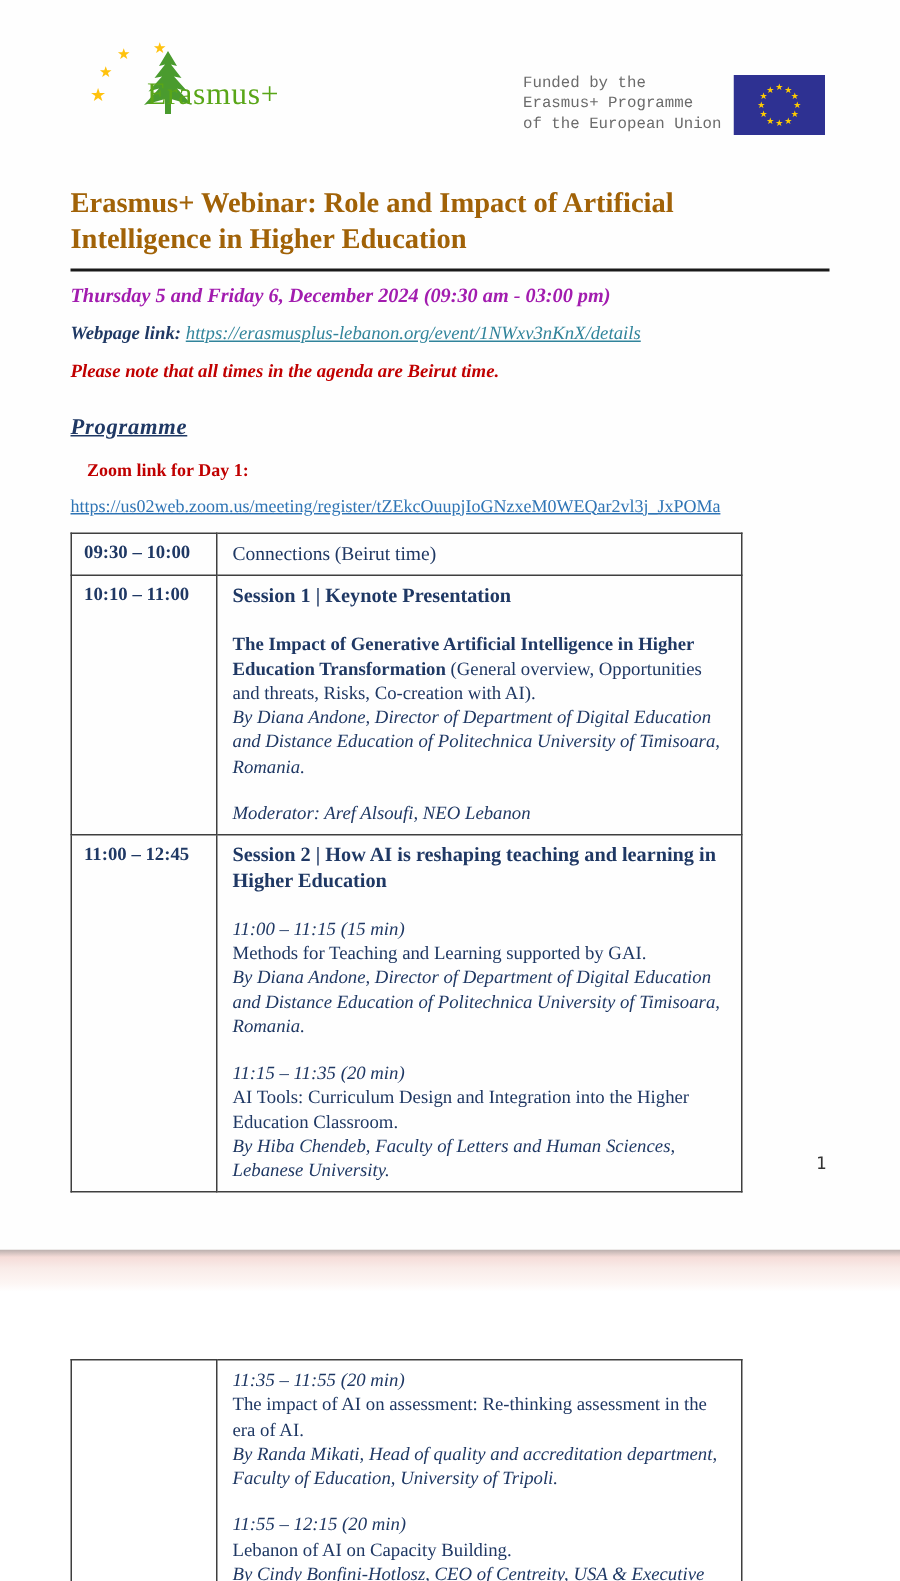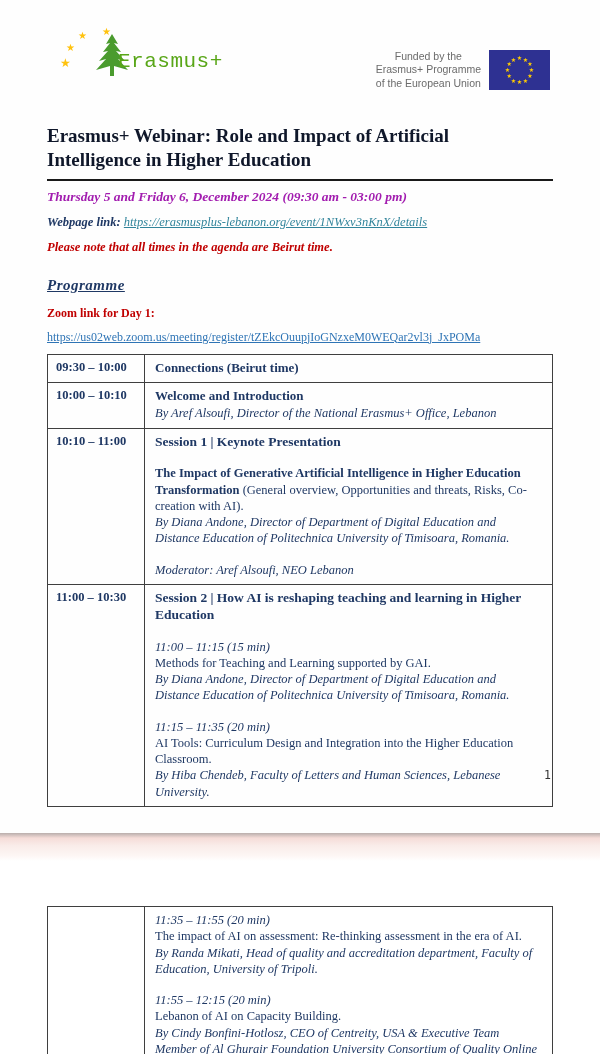--- a/index.html
+++ b/index.html
@@ -23,78 +23,78 @@
   .header {
     display: flex;
     justify-content: space-between;
     align-items: flex-start;
     padding: 36px 50px 0 58px;
   }
   .logo-block { position: relative; width: 220px; }
   .logo-top { position: relative; height: 44px; }
   .logo-tree { position: absolute; left: 30px; top: -4px; }
   .logo-brand {
-    position: absolute; left: 60px; top: 14px;
-    font-family: Liberation Mono, monospace;
+    position: absolute; left: 40px; top: 14px;
+    font-family: Liberation Serif, serif;
     font-size: 21px; color: #59a618; letter-spacing: 0.5px;
   }
   .logo-star { position: absolute; color: #ffc20e; font-size: 10px; }
   .logo-org1 {
     font-family: "Liberation Sans", sans-serif;
     font-weight: bold; font-size: 10.5px; color: #1f3864; margin-top: 4px;
   }
   .logo-org2 {
     font-family: "Liberation Sans", sans-serif;
     font-weight: bold; font-size: 10.5px; color: #c00000; margin-top: 2px;
   }
   .funding-block { display: flex; align-items: center; gap: 8px; margin-top: 14px; }
   .funding-text {
-    font-family: Liberation Sans, sans-serif;
-    font-size: 10.5px; color: #6b6b6b; text-align: center; line-height: 1.25;
+    font-family: Liberation Mono, monospace;
+    font-size: 10.5px; color: #6b6b6b; text-align: left; line-height: 1.25;
   }
   .eu-flag { display: block; }
 
   
   .doc-title {
     margin-top: 34px;
-    font-size: 19px; font-weight: bold; color: #0f172a;
+    font-size: 19px; font-weight: bold; color: #a16207;
     line-height: 1.25; max-width: 470px;
   }
   .title-rule { border: none; border-top: 2px solid #1a1a1a; margin-top: 7px; }
   .date-line {
     margin-top: 8px; font-size: 13.5px; font-weight: bold; font-style: italic; color: #a21caf;
   }
   .webpage-line { margin-top: 10px; font-size: 12.5px; }
   .webpage-label { font-weight: bold; font-style: italic; color: #1f3864; }
   .webpage-link { font-style: italic; color: #31849b; text-decoration: underline; }
   .note-line {
     margin-top: 10px; font-size: 12.5px; font-weight: bold; font-style: italic; color: #c00000;
   }
   .programme-heading {
     margin-top: 22px; font-size: 15px; font-weight: bold; font-style: italic;
     text-decoration: underline; color: #1f3864; letter-spacing: 0.5px;
   }
   .day-heading { margin-top: 22px; font-size: 19px; font-weight: bold; color: #17365d; }
-  .zoom-label { margin-top: 12px; font-size: 12px; font-weight: bold; color: #c00000; }
+  .zoom-label { margin-top: 12px; font-size: 12px; font-weight: bold; color: #c00000; margin-left: 11px; }
   .zoom-link {
     display: inline-block; margin-top: 9px; font-size: 12px;
     color: #2e74b5; text-decoration: underline; word-break: break-all;
   }
 
   
-  .schedule { border-collapse: collapse; width: 506px; margin-top: 9px; }
+  .schedule { border-collapse: collapse; width: 448px; margin-top: 9px; }
   .schedule td { border: 1px solid #3f3f3f; vertical-align: top; }
   .time-cell {
     width: 97px; padding: 5px 6px 5px 8px;
     font-size: 12.5px; font-weight: bold; color: #1f3864; white-space: nowrap;
   }
   .content-cell { padding: 5px 10px 6px 10px; }
   .line { font-size: 12.5px; color: #1f3864; line-height: 1.3; }
   .line.session { font-size: 13.5px; font-weight: bold; line-height: 1.25; }
-  .line.h { font-size: 13px; font-weight: bold; }
+  .line.h { font-size: 13px; font-weight: normal; }
   .line.b { font-weight: normal; }
   .line.i { font-style: italic; }
   .line.ti { font-style: italic; }
   .line.mix .b { font-weight: bold; }
   .gap { height: 15px; }
 
   .page-number {
     position: absolute; right: 49px; top: 768px;
     font-size: 11.5px; color: #333333; font-family: "DejaVu Sans Mono", monospace;
   }
@@ -177,39 +177,32 @@
 
     <table class="schedule">
       <tbody id="day1-body">
           <tr>
             <td class="time-cell">09:30 – 10:00</td>
             <td class="content-cell">
               <div class="line h">Connections (Beirut time)</div>
             </td>
           </tr>
           <tr>
-            <td class="time-cell">10:00 – 10:10</td>
-            <td class="content-cell">
-              <div class="line h">Welcome and Introduction</div>
-              <div class="line i">By Aref Alsoufi, Director of the National Erasmus+ Office, Lebanon</div>
-            </td>
-          </tr>
-          <tr>
             <td class="time-cell">10:10 – 11:00</td>
             <td class="content-cell">
               <div class="line session">Session 1 | Keynote Presentation</div>
               <div class="gap"></div>
               <div class="line mix"><span class="b">The Impact of Generative Artificial Intelligence in Higher Education Transformation</span> (General overview, Opportunities and threats, Risks, Co-creation with AI).</div>
               <div class="line i">By Diana Andone, Director of Department of Digital Education and Distance Education of Politechnica University of Timisoara, Romania.</div>
               <div class="gap"></div>
               <div class="line i">Moderator:  Aref Alsoufi, NEO Lebanon</div>
             </td>
           </tr>
           <tr>
-            <td class="time-cell">11:00 – 10:30</td>
+            <td class="time-cell">11:00 – 12:45</td>
             <td class="content-cell">
               <div class="line session">Session 2 | How AI is reshaping teaching and learning in Higher Education</div>
               <div class="gap"></div>
               <div class="line ti">11:00 – 11:15 (15 min)</div>
               <div class="line b">Methods for Teaching and Learning supported by GAI.</div>
               <div class="line i">By Diana Andone, Director of Department of Digital Education and Distance Education of Politechnica University of Timisoara, Romania.</div>
               <div class="gap"></div>
               <div class="line ti">11:15 – 11:35 (20 min)</div>
               <div class="line b">AI Tools: Curriculum Design and Integration into the Higher Education Classroom.</div>
               <div class="line i">By Hiba Chendeb, Faculty of Letters and Human Sciences, Lebanese University.</div>

